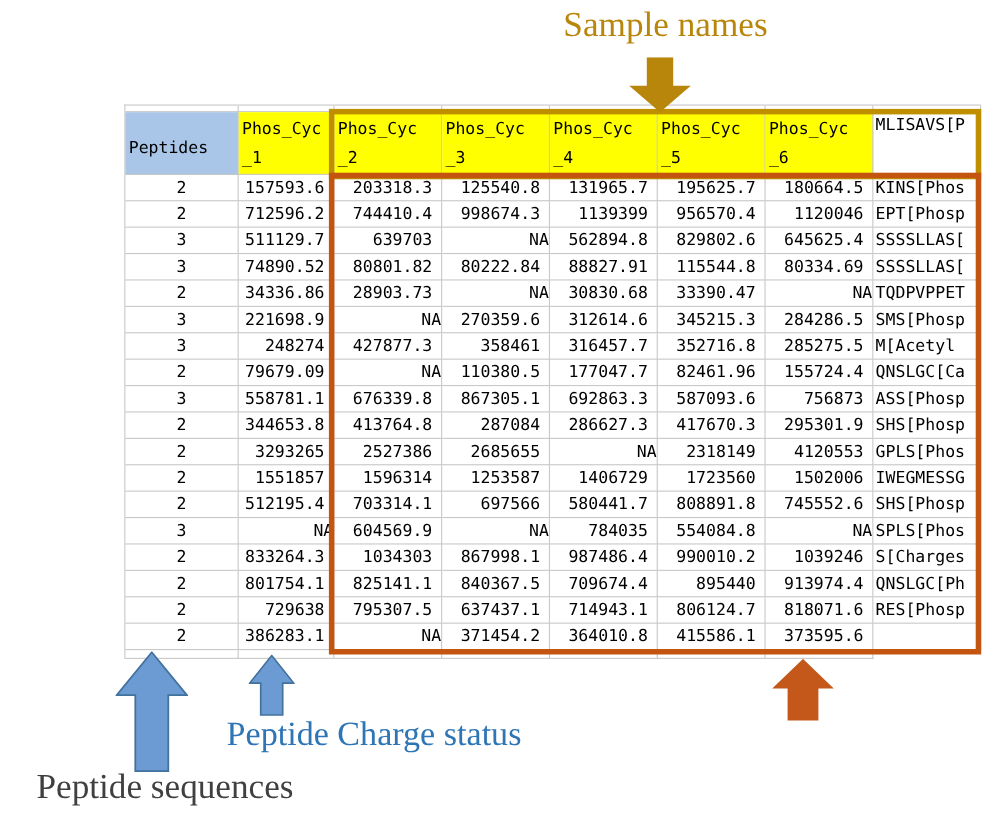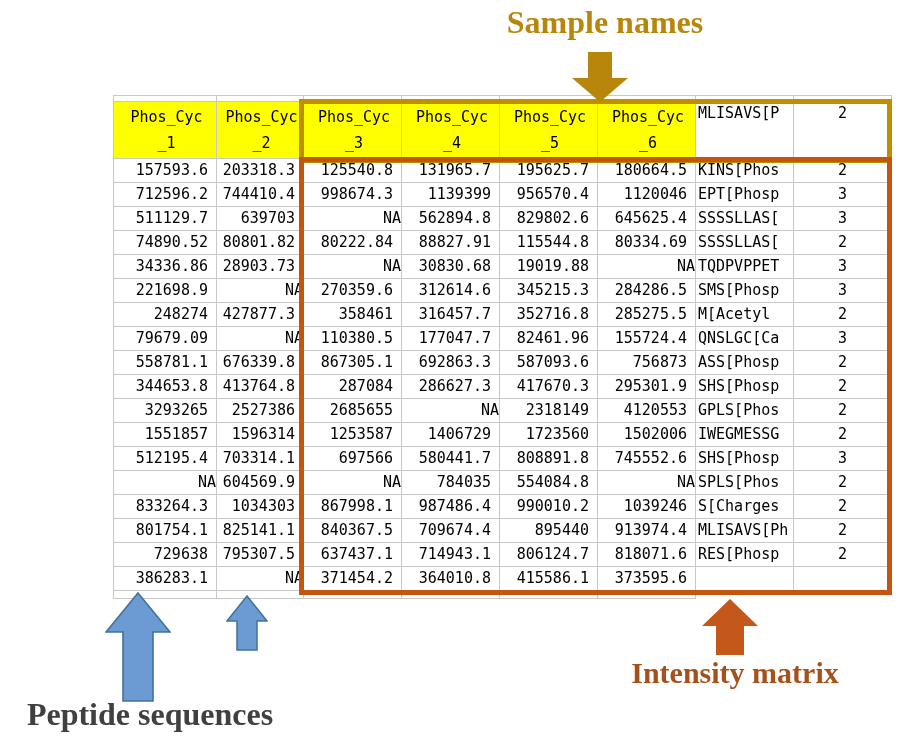--- a/index.html
+++ b/index.html
@@ -9,33 +9,33 @@
   
   #sheet{position:absolute;left:113px;top:95px;display:grid;
          grid-template-columns:103px 87px repeat(6,98px);
          grid-template-rows:6px 57px repeat(18,24px) 8px;
          background:#fff;border-top:1px solid #c8c8c8;border-left:1px solid #c8c8c8;z-index:1;}
   .cell{box-sizing:border-box;border-right:1px solid #c8c8c8;border-bottom:1px solid #c8c8c8;
         overflow:hidden;white-space:pre;font-size:15px;color:#000;}
   .hdr-blue{background:#a9c6e8;display:flex;align-items:flex-end;padding-bottom:12px;}
   .hdr-blue.pep{padding-left:3px;}
   .hdr-blue.chg{justify-content:center;}
-  .hdr-yellow{background:#ffff00;white-space:pre-line;line-height:26px;padding:2px 0 0 3px;text-align:center;}
+  .hdr-yellow{background:#ffff00;white-space:pre-line;line-height:26px;padding:2px 0 0 3px;}
   .pep{padding-left:2px;line-height:23px;}
   .chgv{text-align:center;line-height:23px;}
   .num{text-align:right;padding-right:8px;line-height:23px;}
   .na{text-align:right;padding-left:2px;line-height:23px;}
 
   
   .obox{position:absolute;box-sizing:border-box;pointer-events:none;z-index:2;background:transparent;}
   #yellow-box{left:299px;top:99px;width:593px;height:64px;border:5px solid #bf8f00;}
   #matrix-box{left:299px;top:157px;width:593px;height:438px;border:5px solid #c45511;}
 
   
-  .note{position:absolute;font-family:"Liberation Serif","DejaVu Serif",serif;font-weight:bold;
+  .note{position:absolute;font-family:"Liberation Serif","DejaVu Serif",serif;font-weight:normal;
         z-index:3;text-align:center;}
   #sample-names{left:440px;top:4px;width:330px;font-size:32px;color:#b8860b;}
   #peptide-sequences{left:4px;top:696px;width:292px;font-size:32px;color:#404040;}
   #charge-status{left:168px;top:649px;width:344px;font-size:31px;color:#2e75b6;}
   #intensity-matrix{left:598px;top:656px;width:274px;font-size:30px;color:#a6511c;}
   .arr{position:absolute;z-index:3;}
 </style>
 </head>
 <body>
 
@@ -48,20 +48,21 @@
 
   <div id="sheet">
       <div class="cell "></div>
       <div class="cell "></div>
       <div class="cell "></div>
       <div class="cell "></div>
       <div class="cell "></div>
       <div class="cell "></div>
       <div class="cell "></div>
       <div class="cell "></div>
+      <div class="cell hdr-blue pep">Peptides</div>
       <div class="cell hdr-yellow">Phos_Cyc
 _1</div>
       <div class="cell hdr-yellow">Phos_Cyc
 _2</div>
       <div class="cell hdr-yellow">Phos_Cyc
 _3</div>
       <div class="cell hdr-yellow">Phos_Cyc
 _4</div>
       <div class="cell hdr-yellow">Phos_Cyc
 _5</div>
@@ -98,21 +99,21 @@
       <div class="cell num">80222.84</div>
       <div class="cell num">88827.91</div>
       <div class="cell num">115544.8</div>
       <div class="cell num">80334.69</div>
       <div class="cell pep">SSSSLLAS[</div>
       <div class="cell chgv">2</div>
       <div class="cell num">34336.86</div>
       <div class="cell num">28903.73</div>
       <div class="cell na">NA</div>
       <div class="cell num">30830.68</div>
-      <div class="cell num">19019.88</div>
+      <div class="cell num">33390.47</div>
       <div class="cell na">NA</div>
       <div class="cell pep">TQDPVPPET</div>
       <div class="cell chgv">3</div>
       <div class="cell num">221698.9</div>
       <div class="cell na">NA</div>
       <div class="cell num">270359.6</div>
       <div class="cell num">312614.6</div>
       <div class="cell num">345215.3</div>
       <div class="cell num">284286.5</div>
       <div class="cell pep">SMS[Phosp</div>
@@ -188,21 +189,21 @@
       <div class="cell num">990010.2</div>
       <div class="cell num">1039246</div>
       <div class="cell pep">S[Charges</div>
       <div class="cell chgv">2</div>
       <div class="cell num">801754.1</div>
       <div class="cell num">825141.1</div>
       <div class="cell num">840367.5</div>
       <div class="cell num">709674.4</div>
       <div class="cell num">895440</div>
       <div class="cell num">913974.4</div>
-      <div class="cell pep">MLISAVS[Ph</div>
+      <div class="cell pep">QNSLGC[Ph</div>
       <div class="cell chgv">2</div>
       <div class="cell num">729638</div>
       <div class="cell num">795307.5</div>
       <div class="cell num">637437.1</div>
       <div class="cell num">714943.1</div>
       <div class="cell num">806124.7</div>
       <div class="cell num">818071.6</div>
       <div class="cell pep">RES[Phosp</div>
       <div class="cell chgv">2</div>
       <div class="cell num">386283.1</div>
@@ -224,19 +225,19 @@
   <div id="yellow-box" class="obox"></div>
   <div id="matrix-box" class="obox"></div>
 
   <svg class="arr" style="left:105px;top:592px" width="66" height="110">
     <path d="M33 1 L65 40 H48 V109 H18 V40 H1 Z" fill="#6b9bd2" stroke="#41719c" stroke-width="1.6"></path>
   </svg>
   <svg class="arr" style="left:226px;top:595px" width="42" height="56">
     <path d="M21 1 L41 26 H31 V55 H11 V26 H1 Z" fill="#6b9bd2" stroke="#41719c" stroke-width="1.5"></path>
   </svg>
   <div id="peptide-sequences" class="note">Peptide sequences</div>
+  <div id="charge-status" class="note">Peptide Charge status</div>
 
   <svg class="arr" style="left:701px;top:599px" width="58" height="57">
     <path d="M29 0 L57 27 H43 V56 H15 V27 H1 Z" fill="#c4581a"></path>
   </svg>
-  <div id="intensity-matrix" class="note">Intensity matrix</div>
 
 </div>
 
 </body></html>

